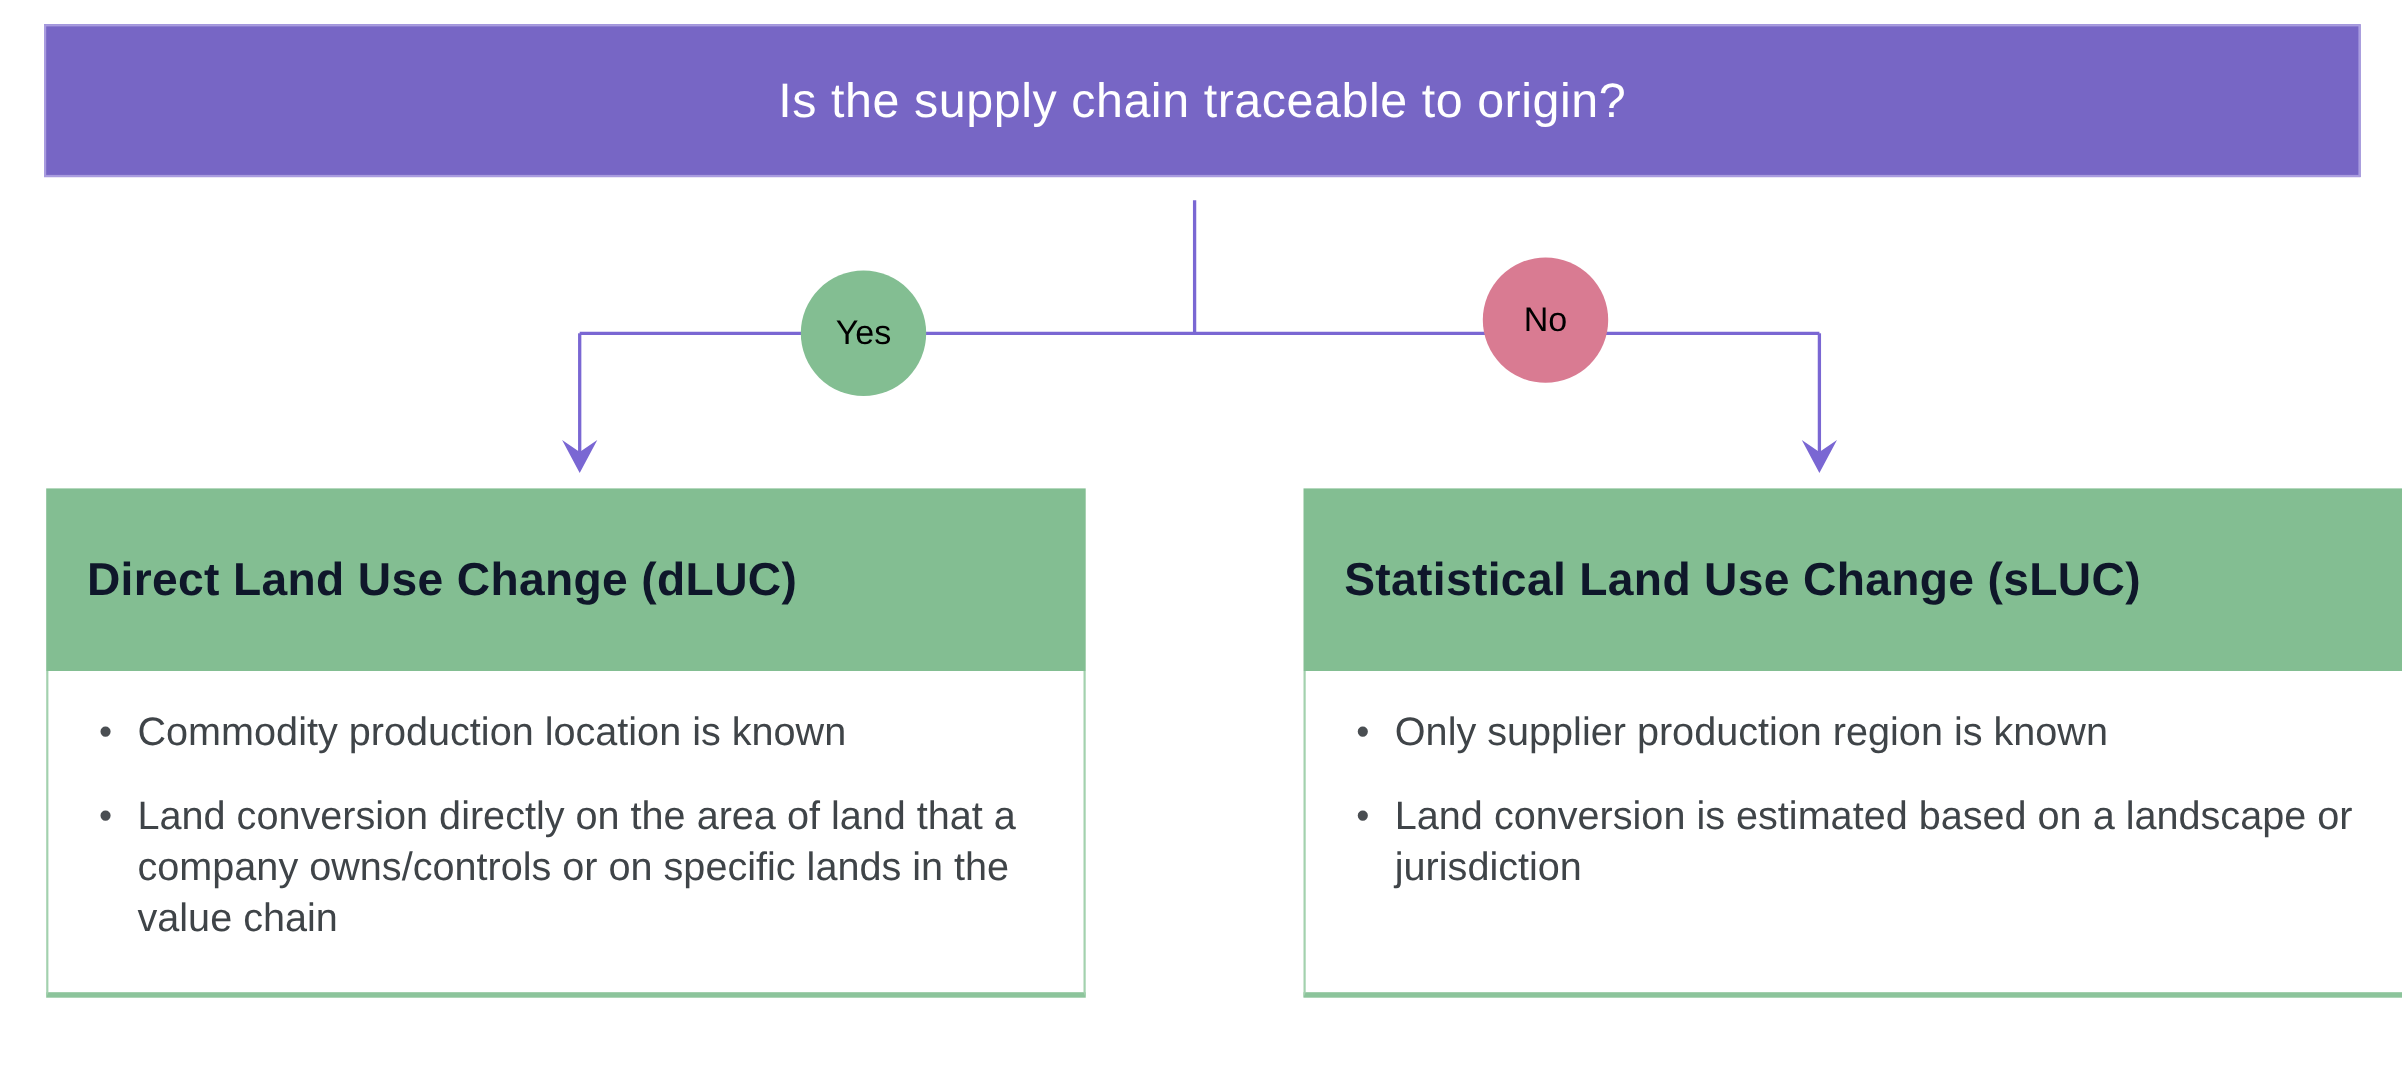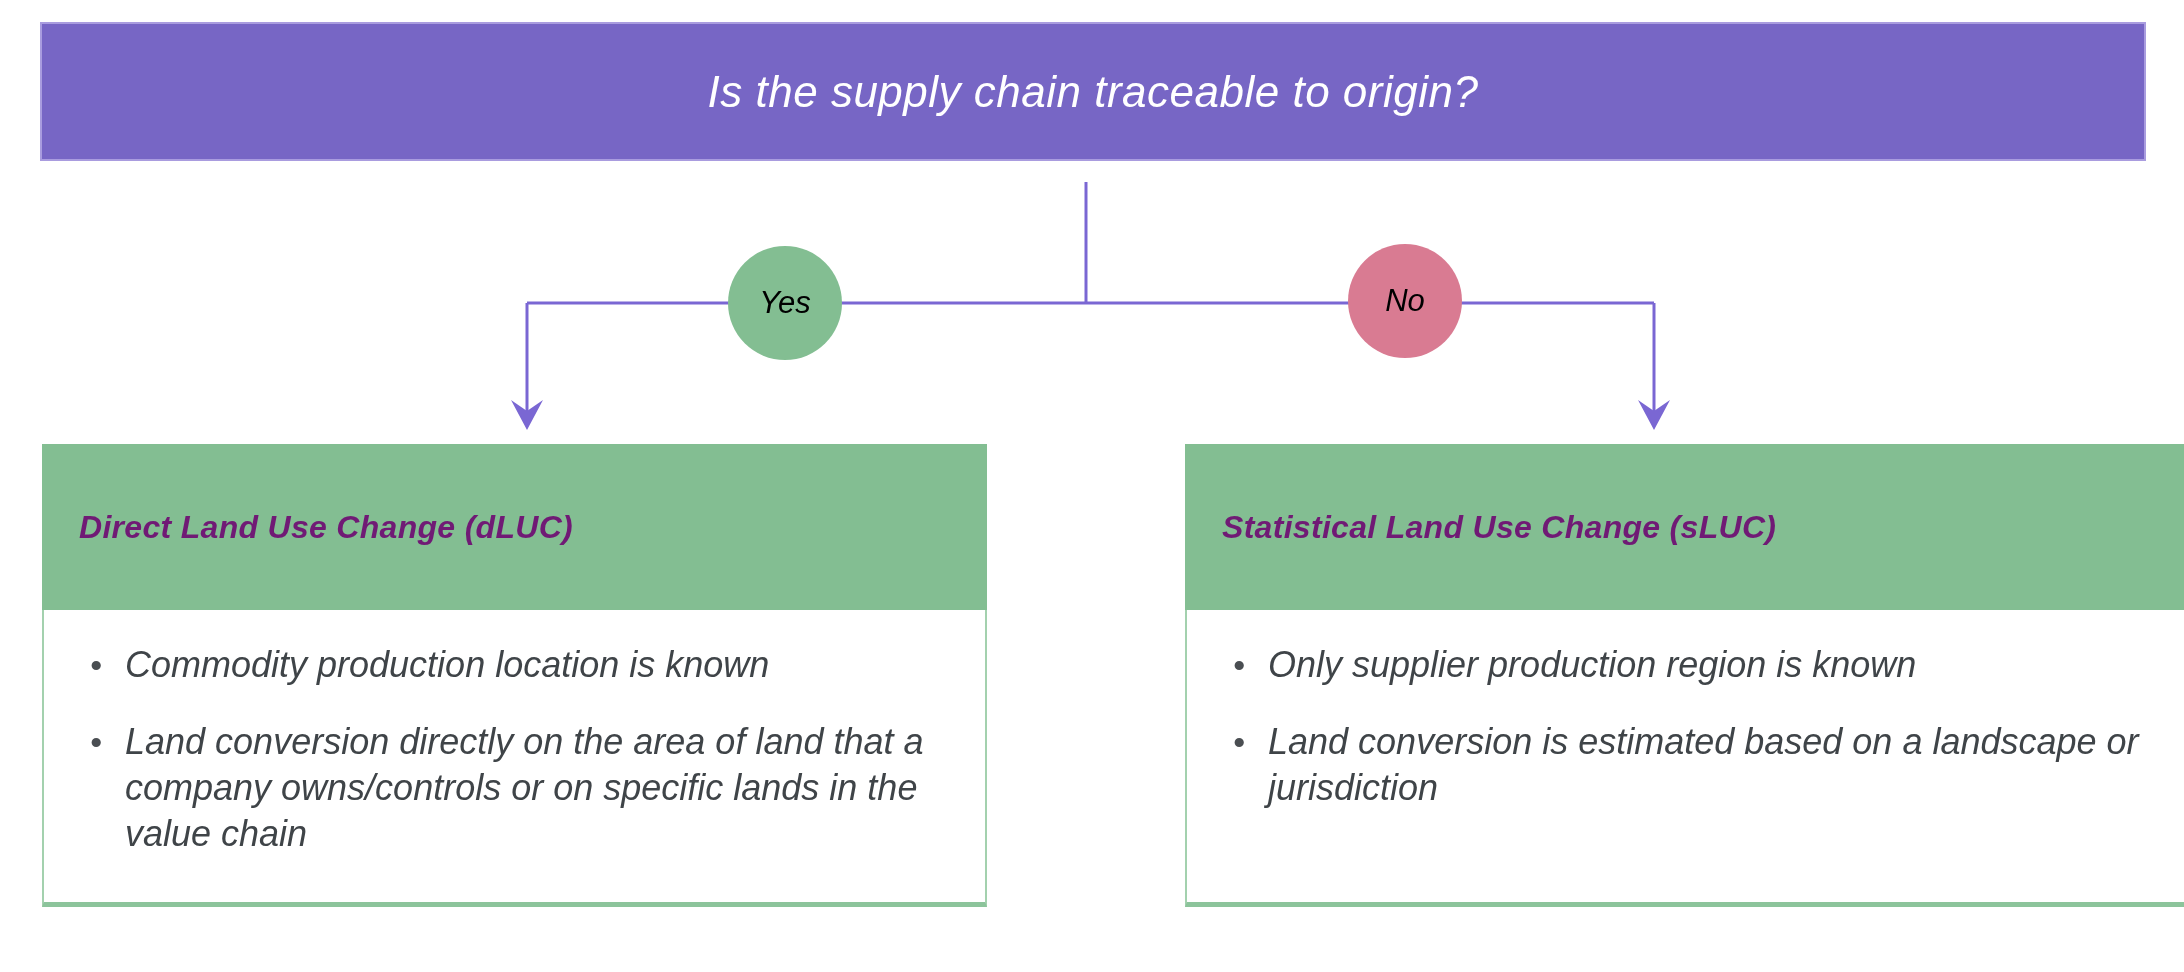--- a/index.html
+++ b/index.html
@@ -7,21 +7,20 @@
     padding: 0;
     background: #ffffff;
     font-family: "Liberation Sans", sans-serif;
   }
   .canvas {
     position: relative;
     width: 2184px;
     height: 972px;
     background: #ffffff;
     overflow: hidden;
-    font-style: italic;
   }
   .banner {
     position: absolute;
     left: 40px;
     top: 22px;
     width: 2106px;
     height: 139px;
     background: #7766C5;
     border: 2px solid #a99cdf;
     box-sizing: border-box;
@@ -55,42 +54,42 @@
     color: #000000;
     font-size: 31px;
   }
   .node.yes {
     left: 728px;
     top: 246px;
     background: #83BE92;
   }
   .node.no {
     left: 1348px;
-    top: 244px;
+    top: 234px;
     background: #D97B92;
   }
   .card {
     position: absolute;
     top: 444px;
     height: 463px;
     box-sizing: border-box;
   }
   .card.left  { left: 42px;   width: 945px; }
   .card.right { left: 1185px; width: 1160px; }
   .card-header {
     height: 166px;
     background: #83BE92;
     display: flex;
     align-items: center;
     padding-left: 37px;
     box-sizing: border-box;
   }
   .card-header span {
-    color: #701a75;
-    font-size: 32px;
+    color: #0f172a;
+    font-size: 42px;
     font-weight: bold;
     letter-spacing: 0.3px;
   }
   .card-body {
     height: 297px;
     background: #ffffff;
     border: 2px solid #a3d1ae;
     border-top: none;
     border-bottom: 5px solid #8cc49b;
     box-sizing: border-box;

